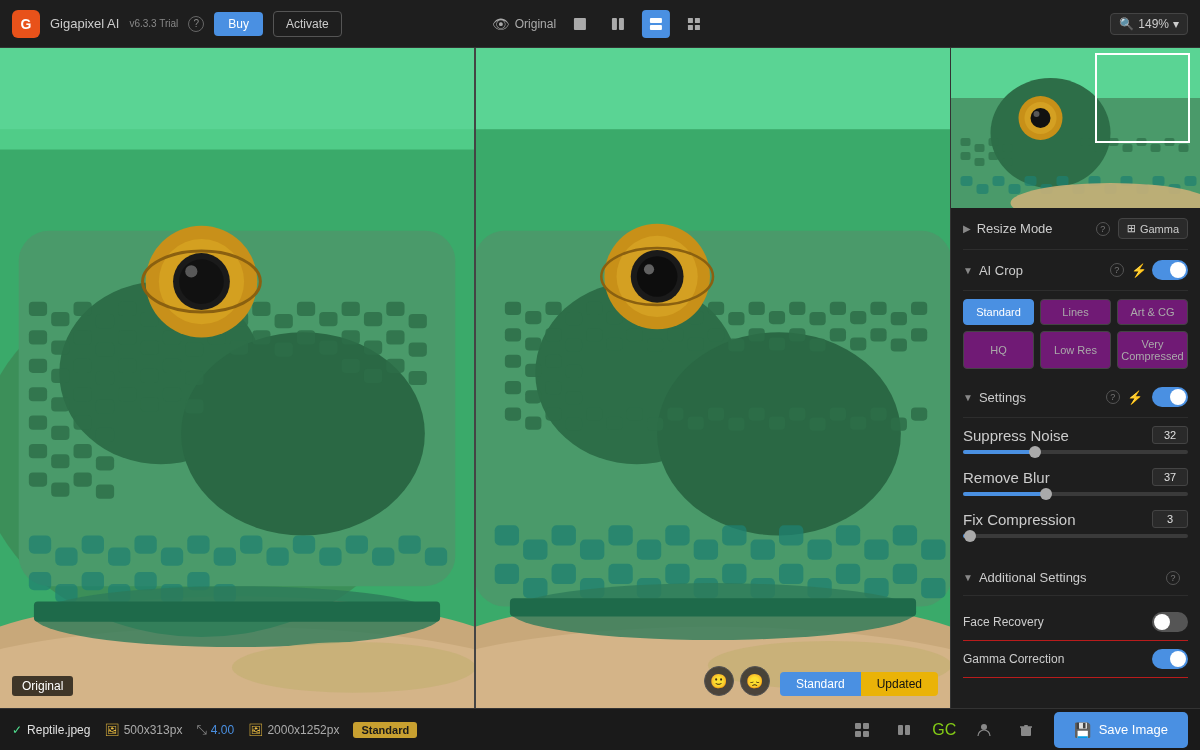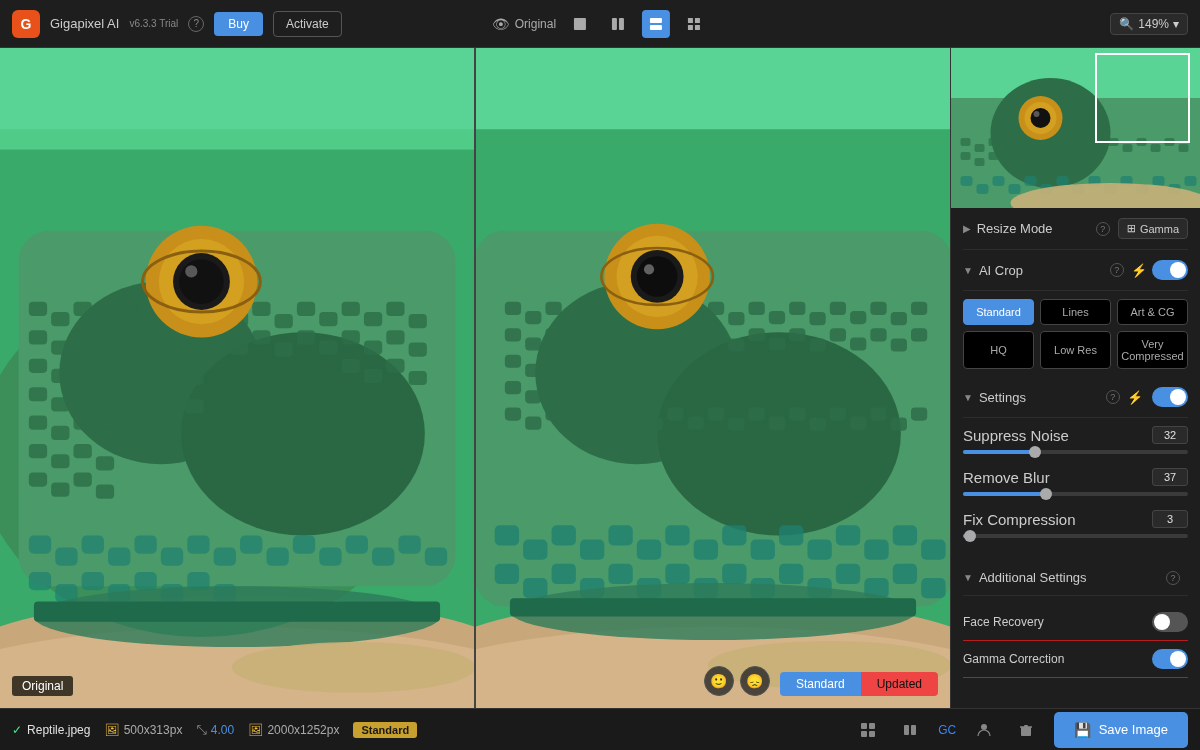--- a/index.html
+++ b/index.html
@@ -111,21 +111,21 @@
 
     .comparison-labels {
       position: absolute;
       bottom: 12px; right: 12px;
       display: flex; border-radius: 4px; overflow: hidden;
     }
     .comp-label {
       padding: 5px 16px; font-size: 12px; cursor: pointer;
     }
     .comp-label.standard { background: #4a90e2; color: white; }
-    .comp-label.updated { background: #ef4444; color: #111; }
+    .comp-label.updated { background: #eab308; color: #111; }
 
     .emoji-controls {
       position: absolute; bottom: 12px; right: 180px;
       display: flex; gap: 6px;
     }
     .emoji-btn {
       width: 30px; height: 30px;
       background: rgba(40,40,40,0.8); border: 1px solid #555;
       border-radius: 50%; display: flex; align-items: center;
       justify-content: center; font-size: 14px; cursor: pointer;
@@ -211,21 +211,21 @@
 
     
     .lightning { color: #f0c040; font-size: 13px; margin-right: 4px; }
 
     
     .ai-model-section { padding: 8px 0; }
     .model-row1 { display: flex; gap: 6px; margin-bottom: 6px; }
     .model-row2 { display: flex; gap: 6px; }
     .model-btn {
       flex: 1; padding: 6px 0;
-      border: 1px solid #444; background: #000000;
+      border: 1px solid #444; background: #701a75;
       border-radius: 4px; font-size: 11px; color: #aaa;
       cursor: pointer; text-align: center;
     }
     .model-btn.active {
       background: #4a90e2; border-color: #4a90e2; color: white;
     }
 
     
     .settings-section { padding: 8px 0; }
     .slider-row {
@@ -860,21 +860,21 @@
       </svg>
   </div>
 
   <div class="bottom-icon-btn">
     <svg width="16" height="16" viewBox="0 0 16 16" fill="#888">
         <rect x="2" y="3" width="5" height="10" rx="1"></rect>
         <rect x="9" y="3" width="5" height="10" rx="1"></rect>
       </svg>
   </div>
 
-  <span style="font-size:12px;color:#3b82f6;">GC</span>
+  <span style="font-size:16px;color:#84cc16;">GC</span>
 
   <div class="bottom-icon-btn">
     <svg width="14" height="14" viewBox="0 0 14 14" fill="#888">
         <circle cx="7" cy="4" r="3"></circle>
         <path d="M1 13c0-3.3 2.7-6 6-6s6 2.7 6 6" fill="none" stroke="#888" stroke-width="1.2"></path>
       </svg>
   </div>
 
   <div class="bottom-icon-btn">
     <svg width="14" height="14" viewBox="0 0 14 14" fill="#888">

